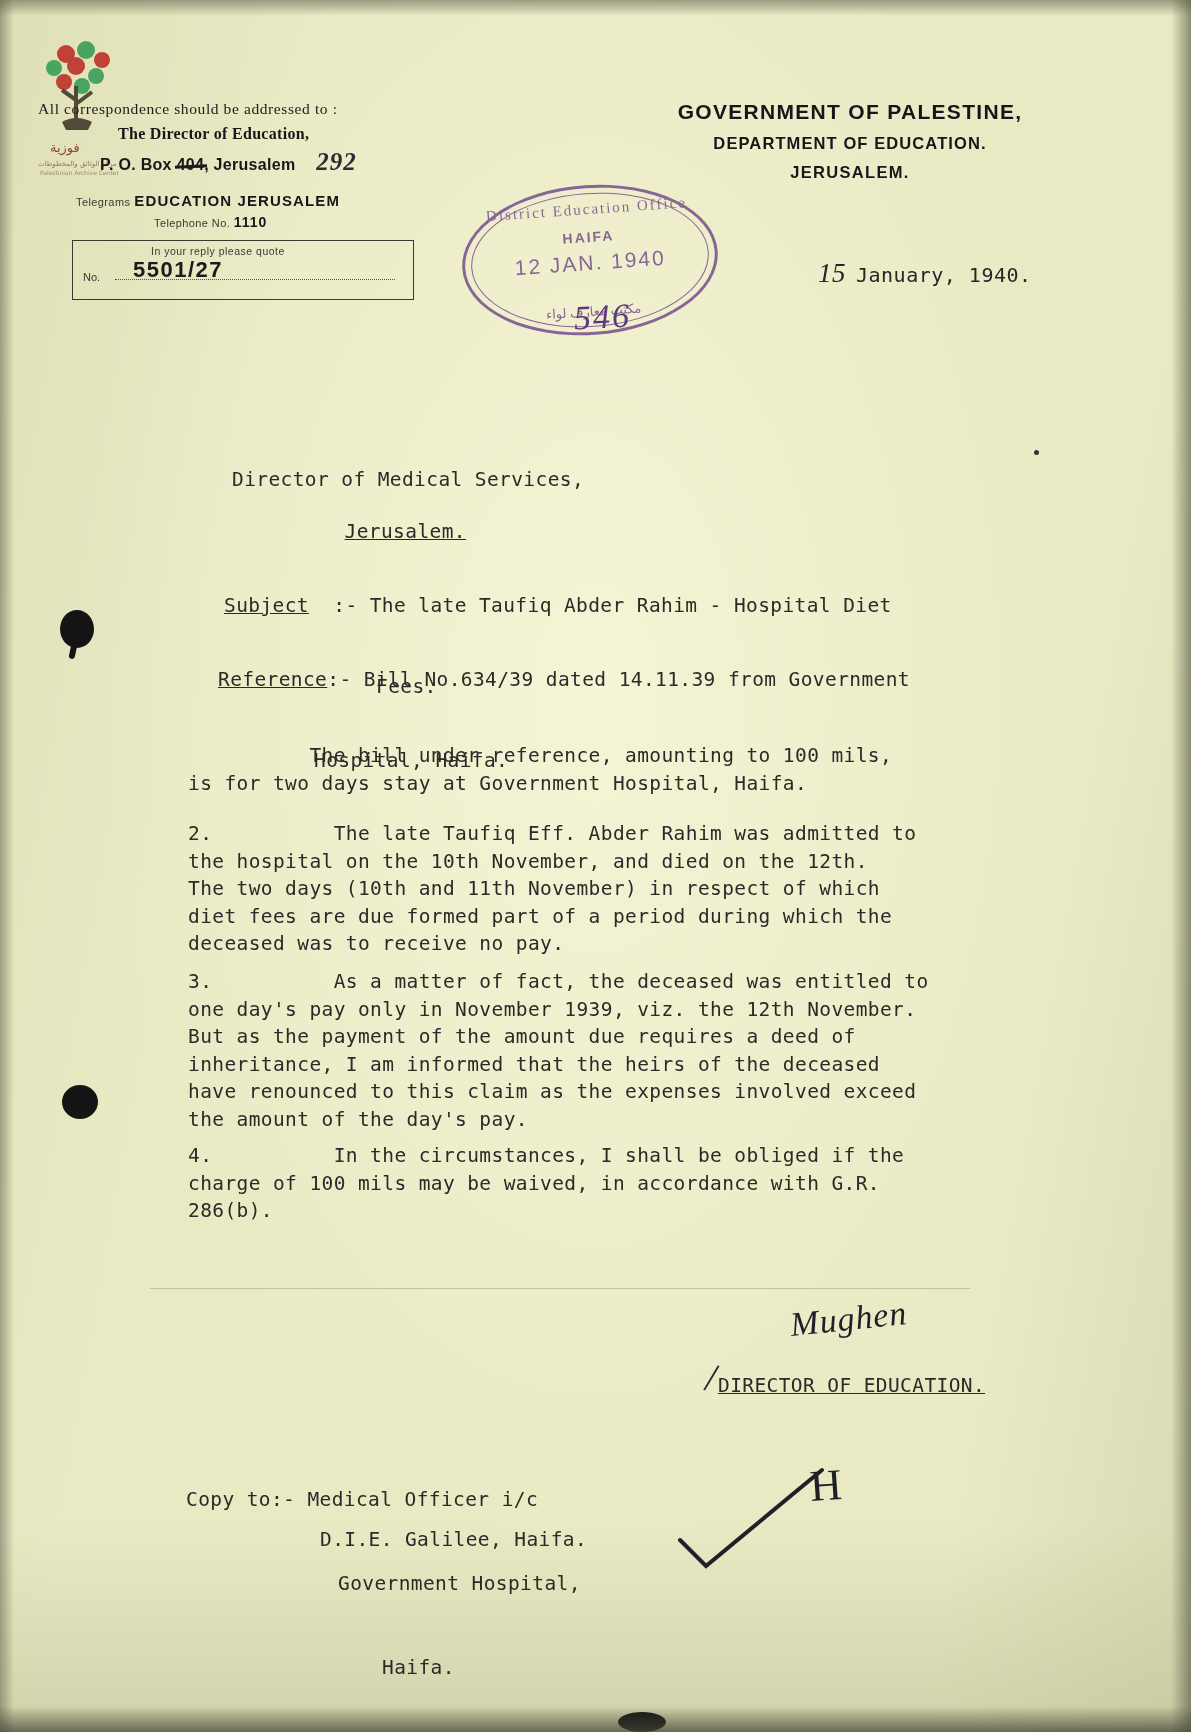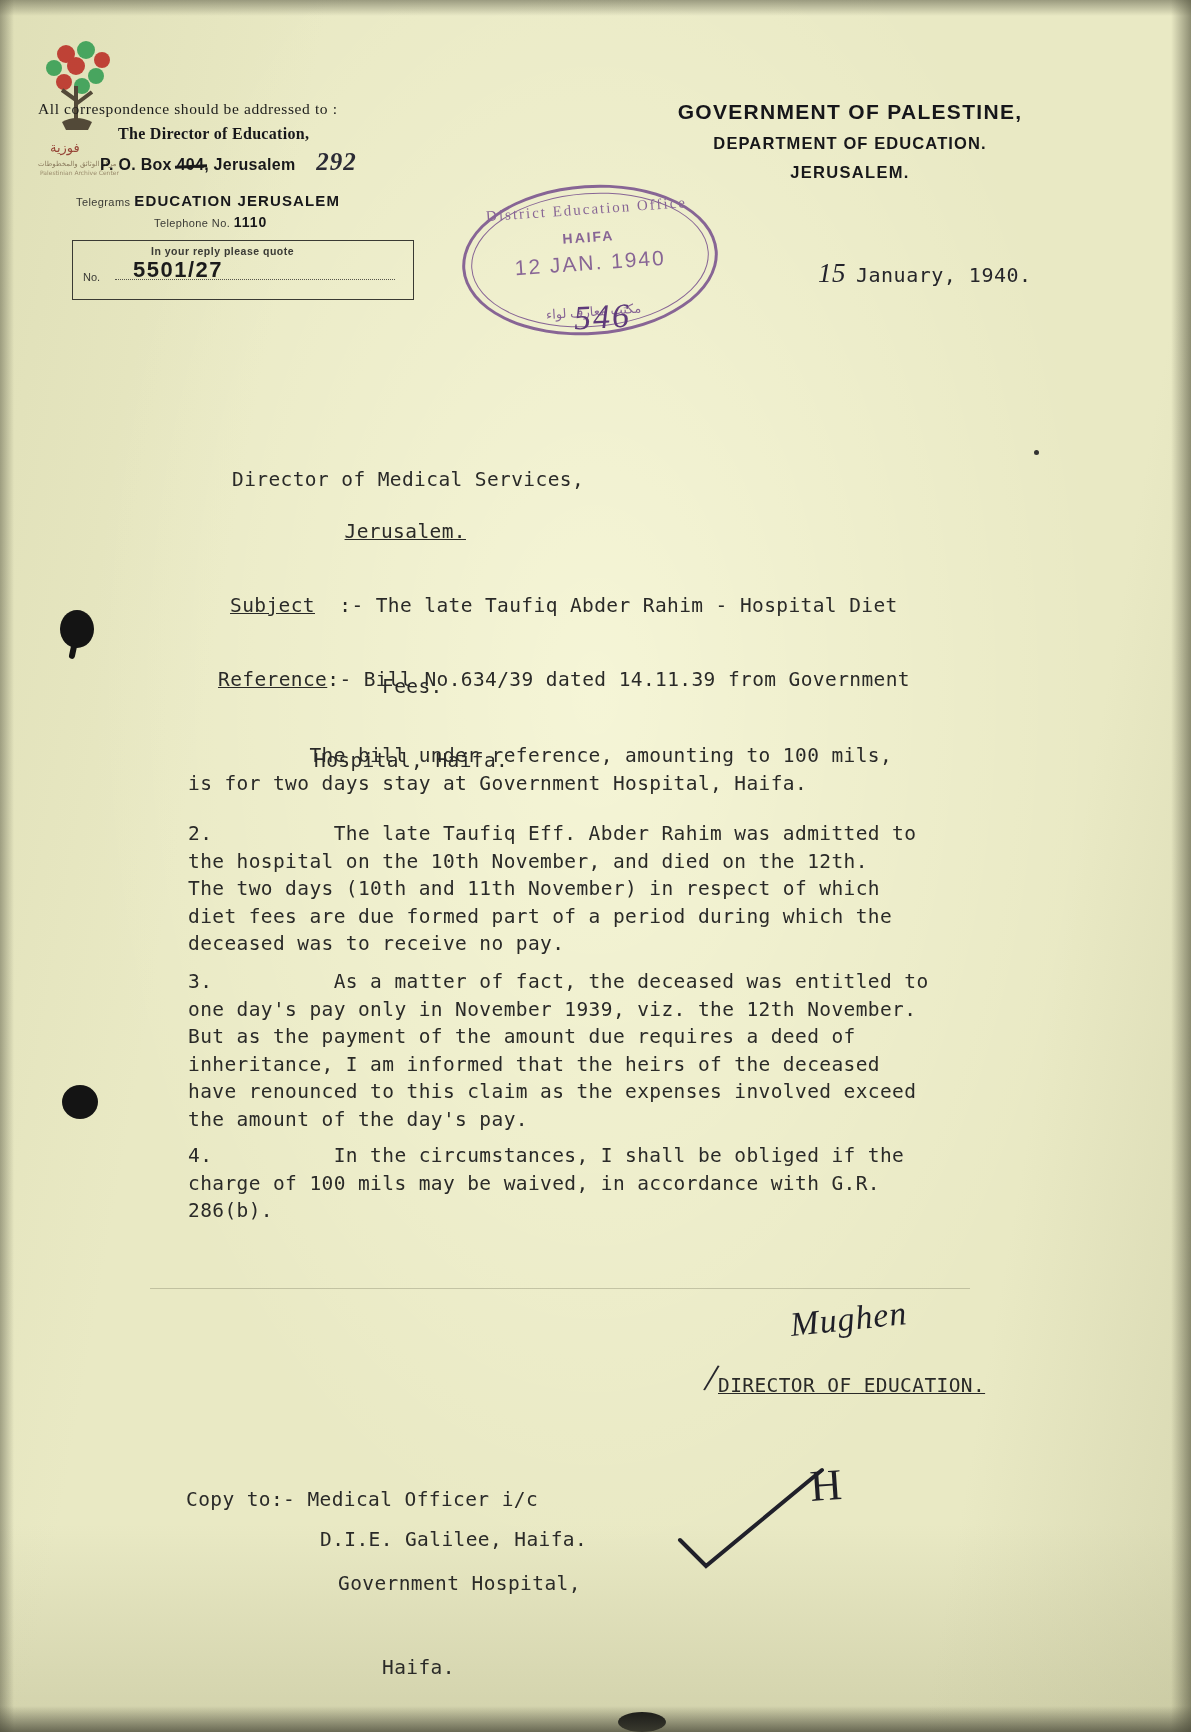--- a/index.html
+++ b/index.html
@@ -129,21 +129,20 @@
     border: 1.5px solid #3a3a33;
   }
   .ref-quote {
     position: absolute;
     left: 78px;
     top: 4px;
     font-family: "Liberation Sans", sans-serif;
     font-size: 10.5px;
     color: #3a3a35;
     letter-spacing: 0.5px;
-    font-weight: bold;
   }
   .ref-no {
     position: absolute;
     left: 10px;
     top: 30px;
     font-family: "Liberation Sans", sans-serif;
     font-size: 11px;
     color: #3a3a35;
   }
   .ref-dots {
@@ -284,21 +283,21 @@
     position: absolute;
     left: 188px;
     top: 415px;
     font-size: 19.5px;
     line-height: 26px;
     margin-left: 44px;
   }
   .u { text-decoration: underline; }
   .indent-1 { margin-left: 64px; display: inline-block; }
 
-  .subject-block { position: absolute; left: 230px; top: 538px; font-size: 19.5px; line-height: 27px; }
+  .subject-block { position: absolute; left: 224px; top: 538px; font-size: 19.5px; line-height: 27px; }
   .ref-block { position: absolute; left: 218px; top: 612px; font-size: 19.5px; line-height: 27px; }
 
   .para { position: absolute; font-size: 19.5px; line-height: 27.5px; }
   .p1 { left: 188px; top: 742px; }
   .p2 { left: 188px; top: 820px; }
   .p3 { left: 188px; top: 968px; }
   .p4 { left: 188px; top: 1142px; }
 
   .sig-hand {
     position: absolute;

